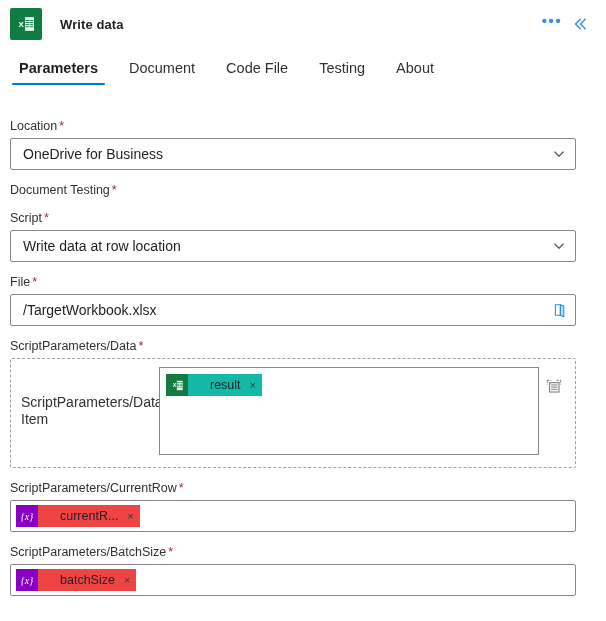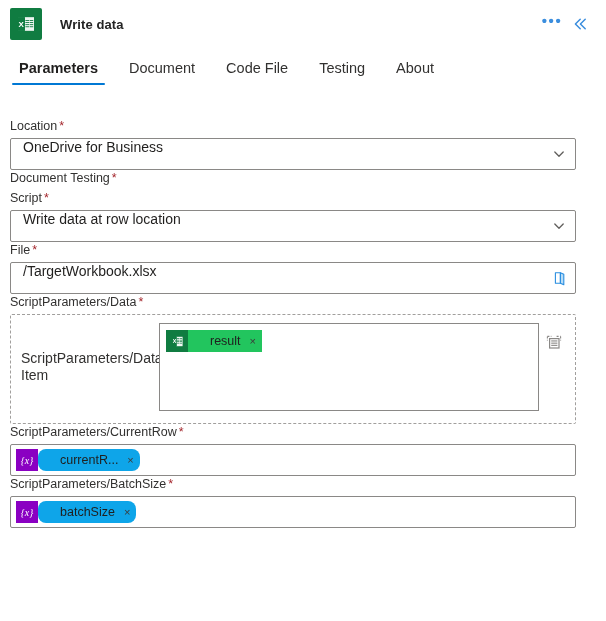--- a/index.html
+++ b/index.html
@@ -99,38 +99,39 @@
     height: 2.5px;
     background: #0078d4;
     border-radius: 2px;
   }
 
   
   .form {
     padding: 14px 30px 0 10px;
     box-sizing: border-box;
   }
-  .field { }
+  .field { margin-bottom: 12px; }
   .field-label {
     font-size: 12.5px;
     color: #323130;
     margin-bottom: 4px;
     line-height: 16px;
   }
   .req {
     color: #a4262c;
     margin-left: 2px;
   }
   .control {
     position: relative;
     height: 32px;
     border: 1px solid #8a8886;
     background: #ffffff;
     border-radius: 2px;
     display: flex;
+    align-items: center;
     box-sizing: border-box;
   }
   .control-value {
     font-size: 14px;
     color: #201f1e;
     padding-left: 12px;
     flex: 1 1 auto;
     white-space: nowrap;
     overflow: hidden;
     text-overflow: ellipsis;
@@ -213,29 +214,29 @@
   }
   .chip-icon {
     width: 22px;
     height: 22px;
     flex: 0 0 auto;
     display: flex;
     align-items: center;
     justify-content: center;
   }
   .chip-excel .chip-icon { background: #107c41; }
-  .chip-excel .chip-body { background: #22c55e; }
+  .chip-excel .chip-body { background: #14b8a6; }
   .chip-var .chip-icon {
     background: #8a00c2;
     color: #fff;
     font-size: 10px;
     font-style: italic;
     font-family: "Liberation Serif", serif;
   }
-  .chip-var .chip-body { background: #0ea5e9; border-radius: 8px; }
+  .chip-var .chip-body { background: #ef4444; }
   .chip-body {
     display: flex;
     align-items: center;
     height: 22px;
     padding: 0 6px 0 22px;
     color: #201f1e;
     white-space: nowrap;
   }
   .chip-x {
     margin-left: 9px;

